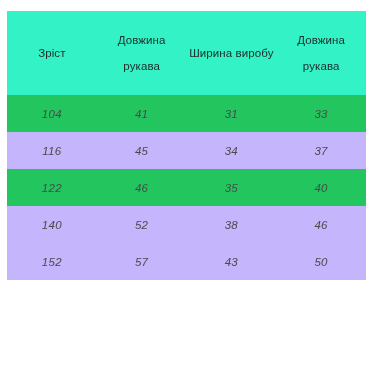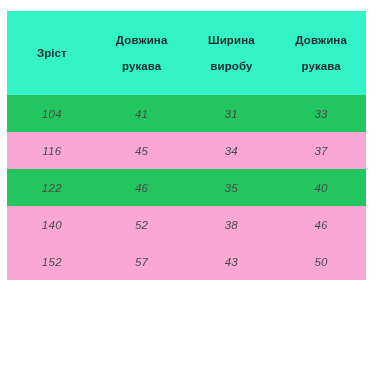--- a/index.html
+++ b/index.html
@@ -28,37 +28,37 @@
   thead tr {
     background: #33F2C6;
   }
 
   thead th {
     height: 84px;
     padding: 0;
     margin: 0;
     text-align: center;
     vertical-align: middle;
-    font-weight: bold;
+    font-weight: normal;
     font-style: normal;
     font-size: 11.5px;
     line-height: 26px;
     color: #1d2b2b;
     letter-spacing: 0.1px;
   }
 
   thead th .hdr-line {
     display: block;
   }
 
   tbody tr {
     background: #22c55e;
   }
   tbody tr.alt {
-    background: #f9a8d4;
+    background: #c4b5fd;
   }
 
   tbody td {
     height: 37px;
     padding: 0;
     margin: 0;
     text-align: center;
     vertical-align: middle;
     font-style: italic;
     font-size: 11.5px;

